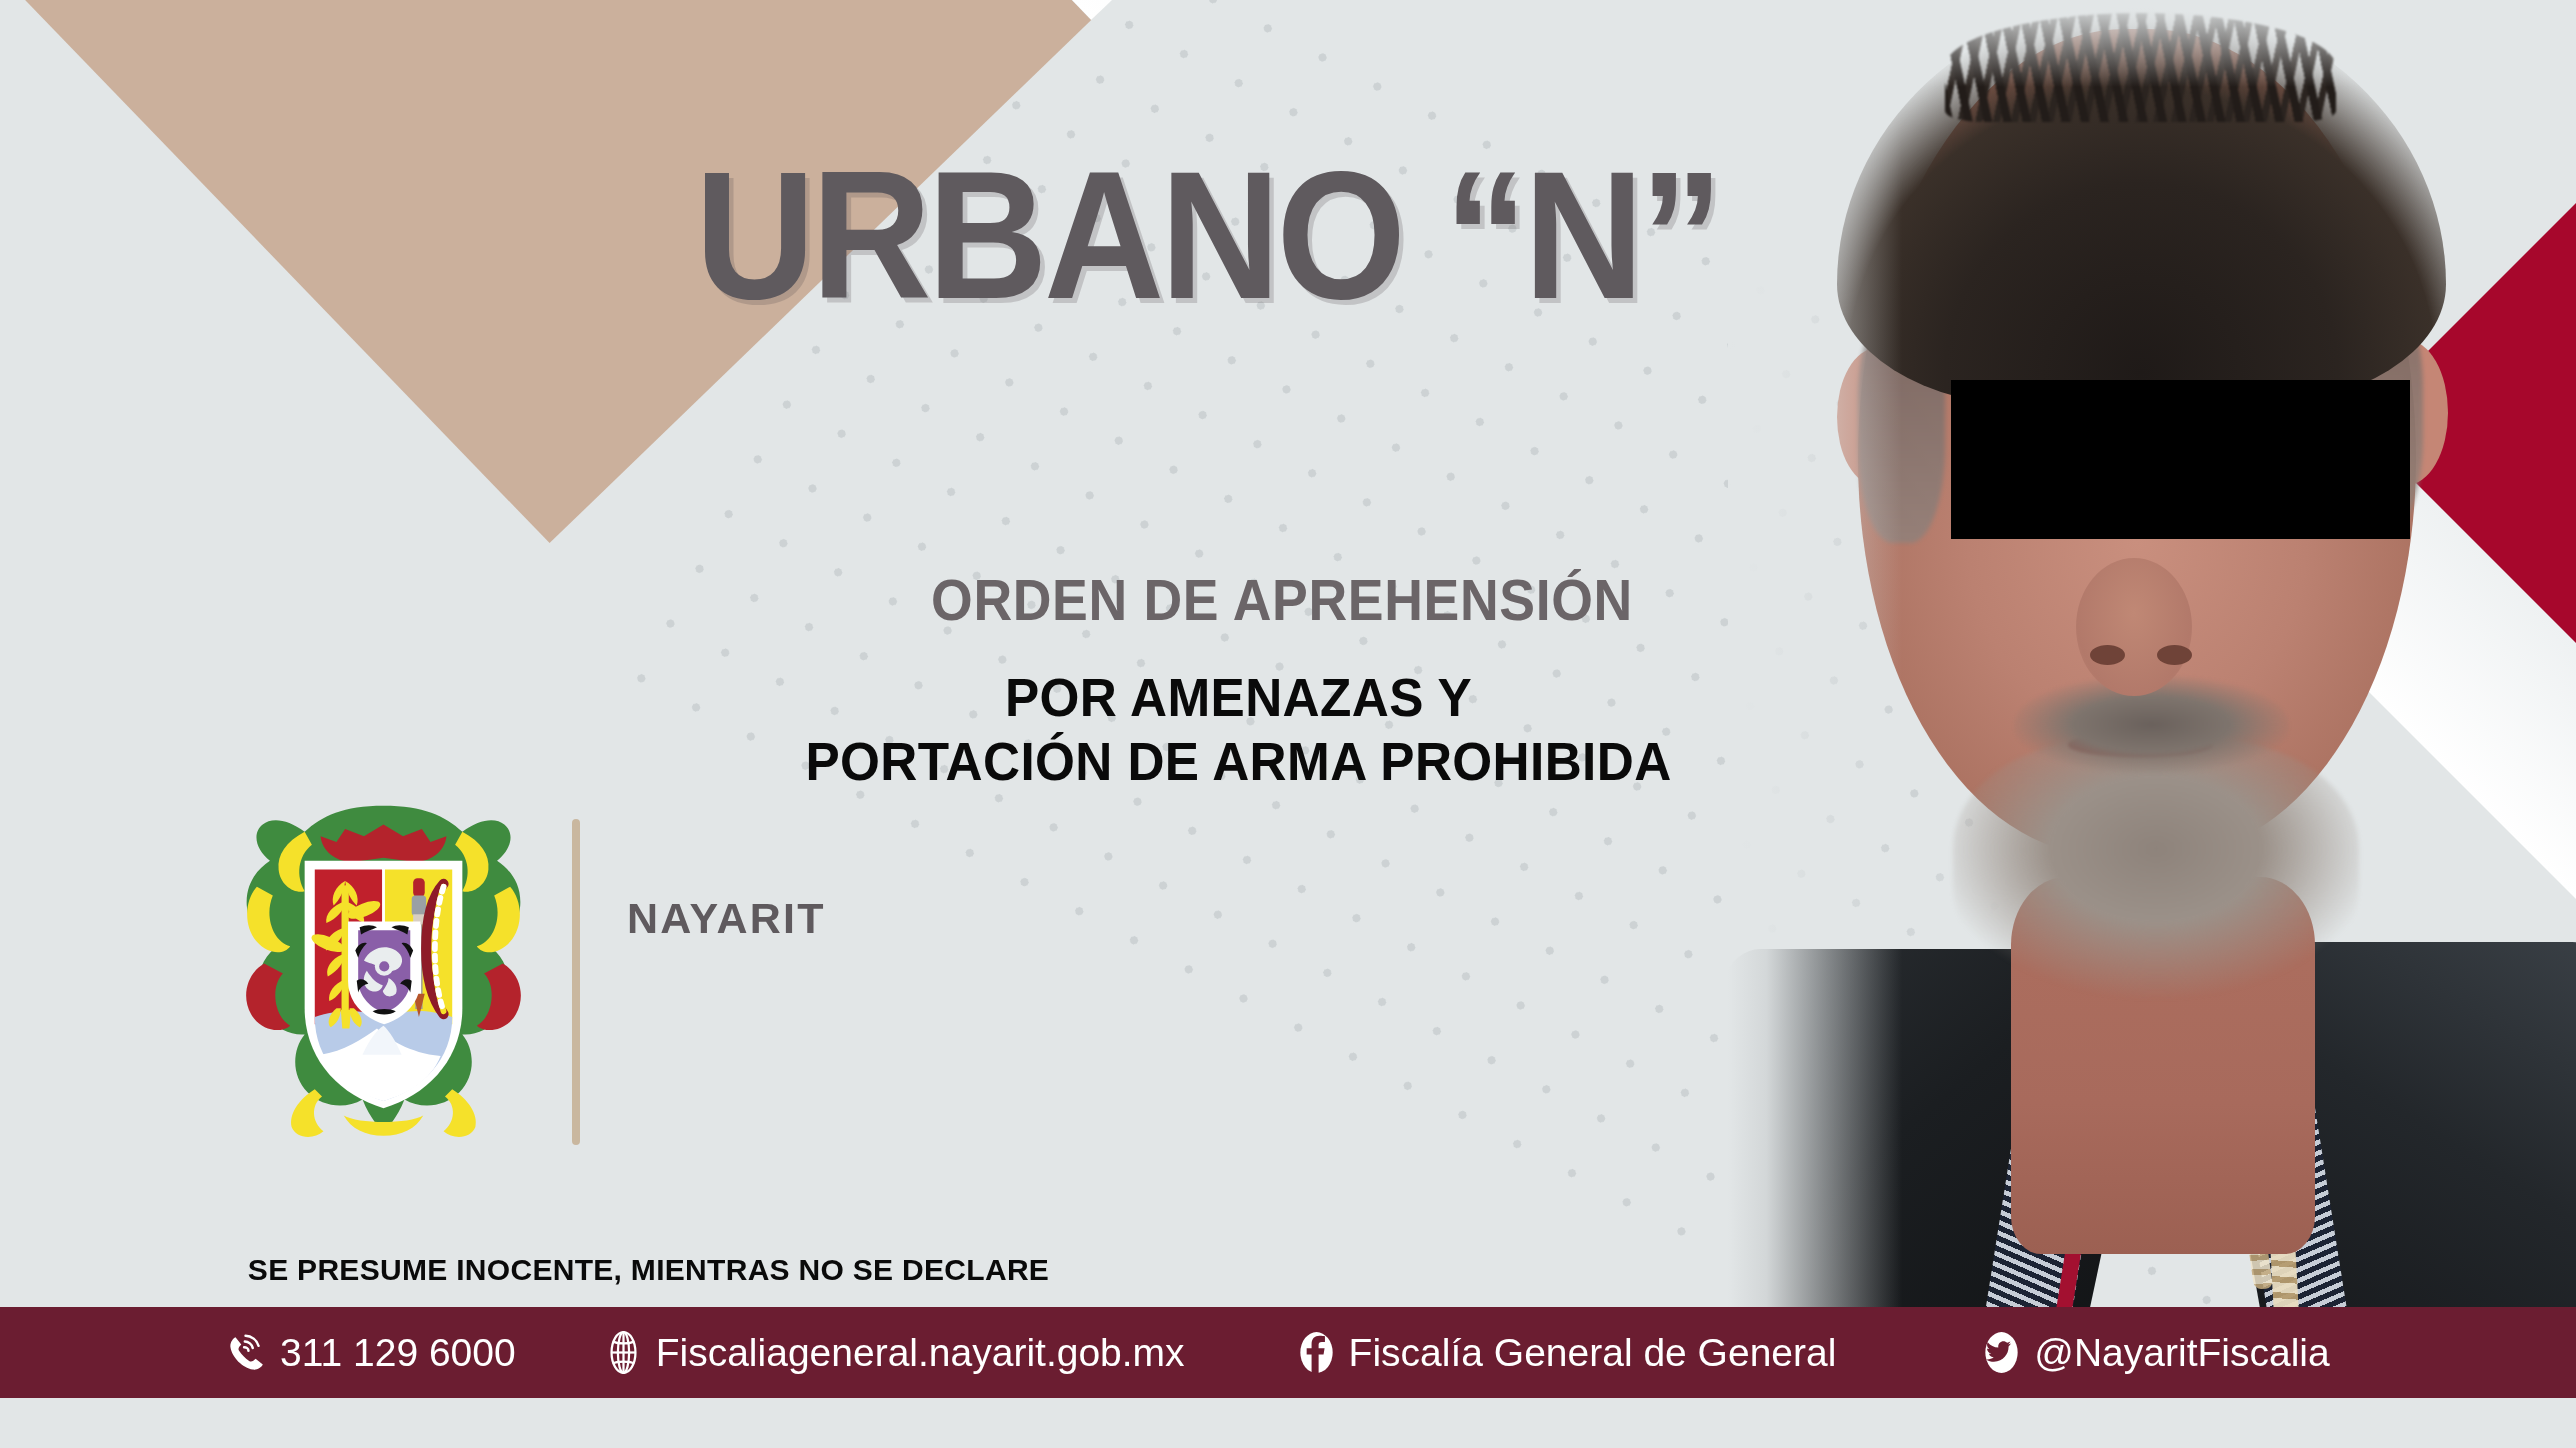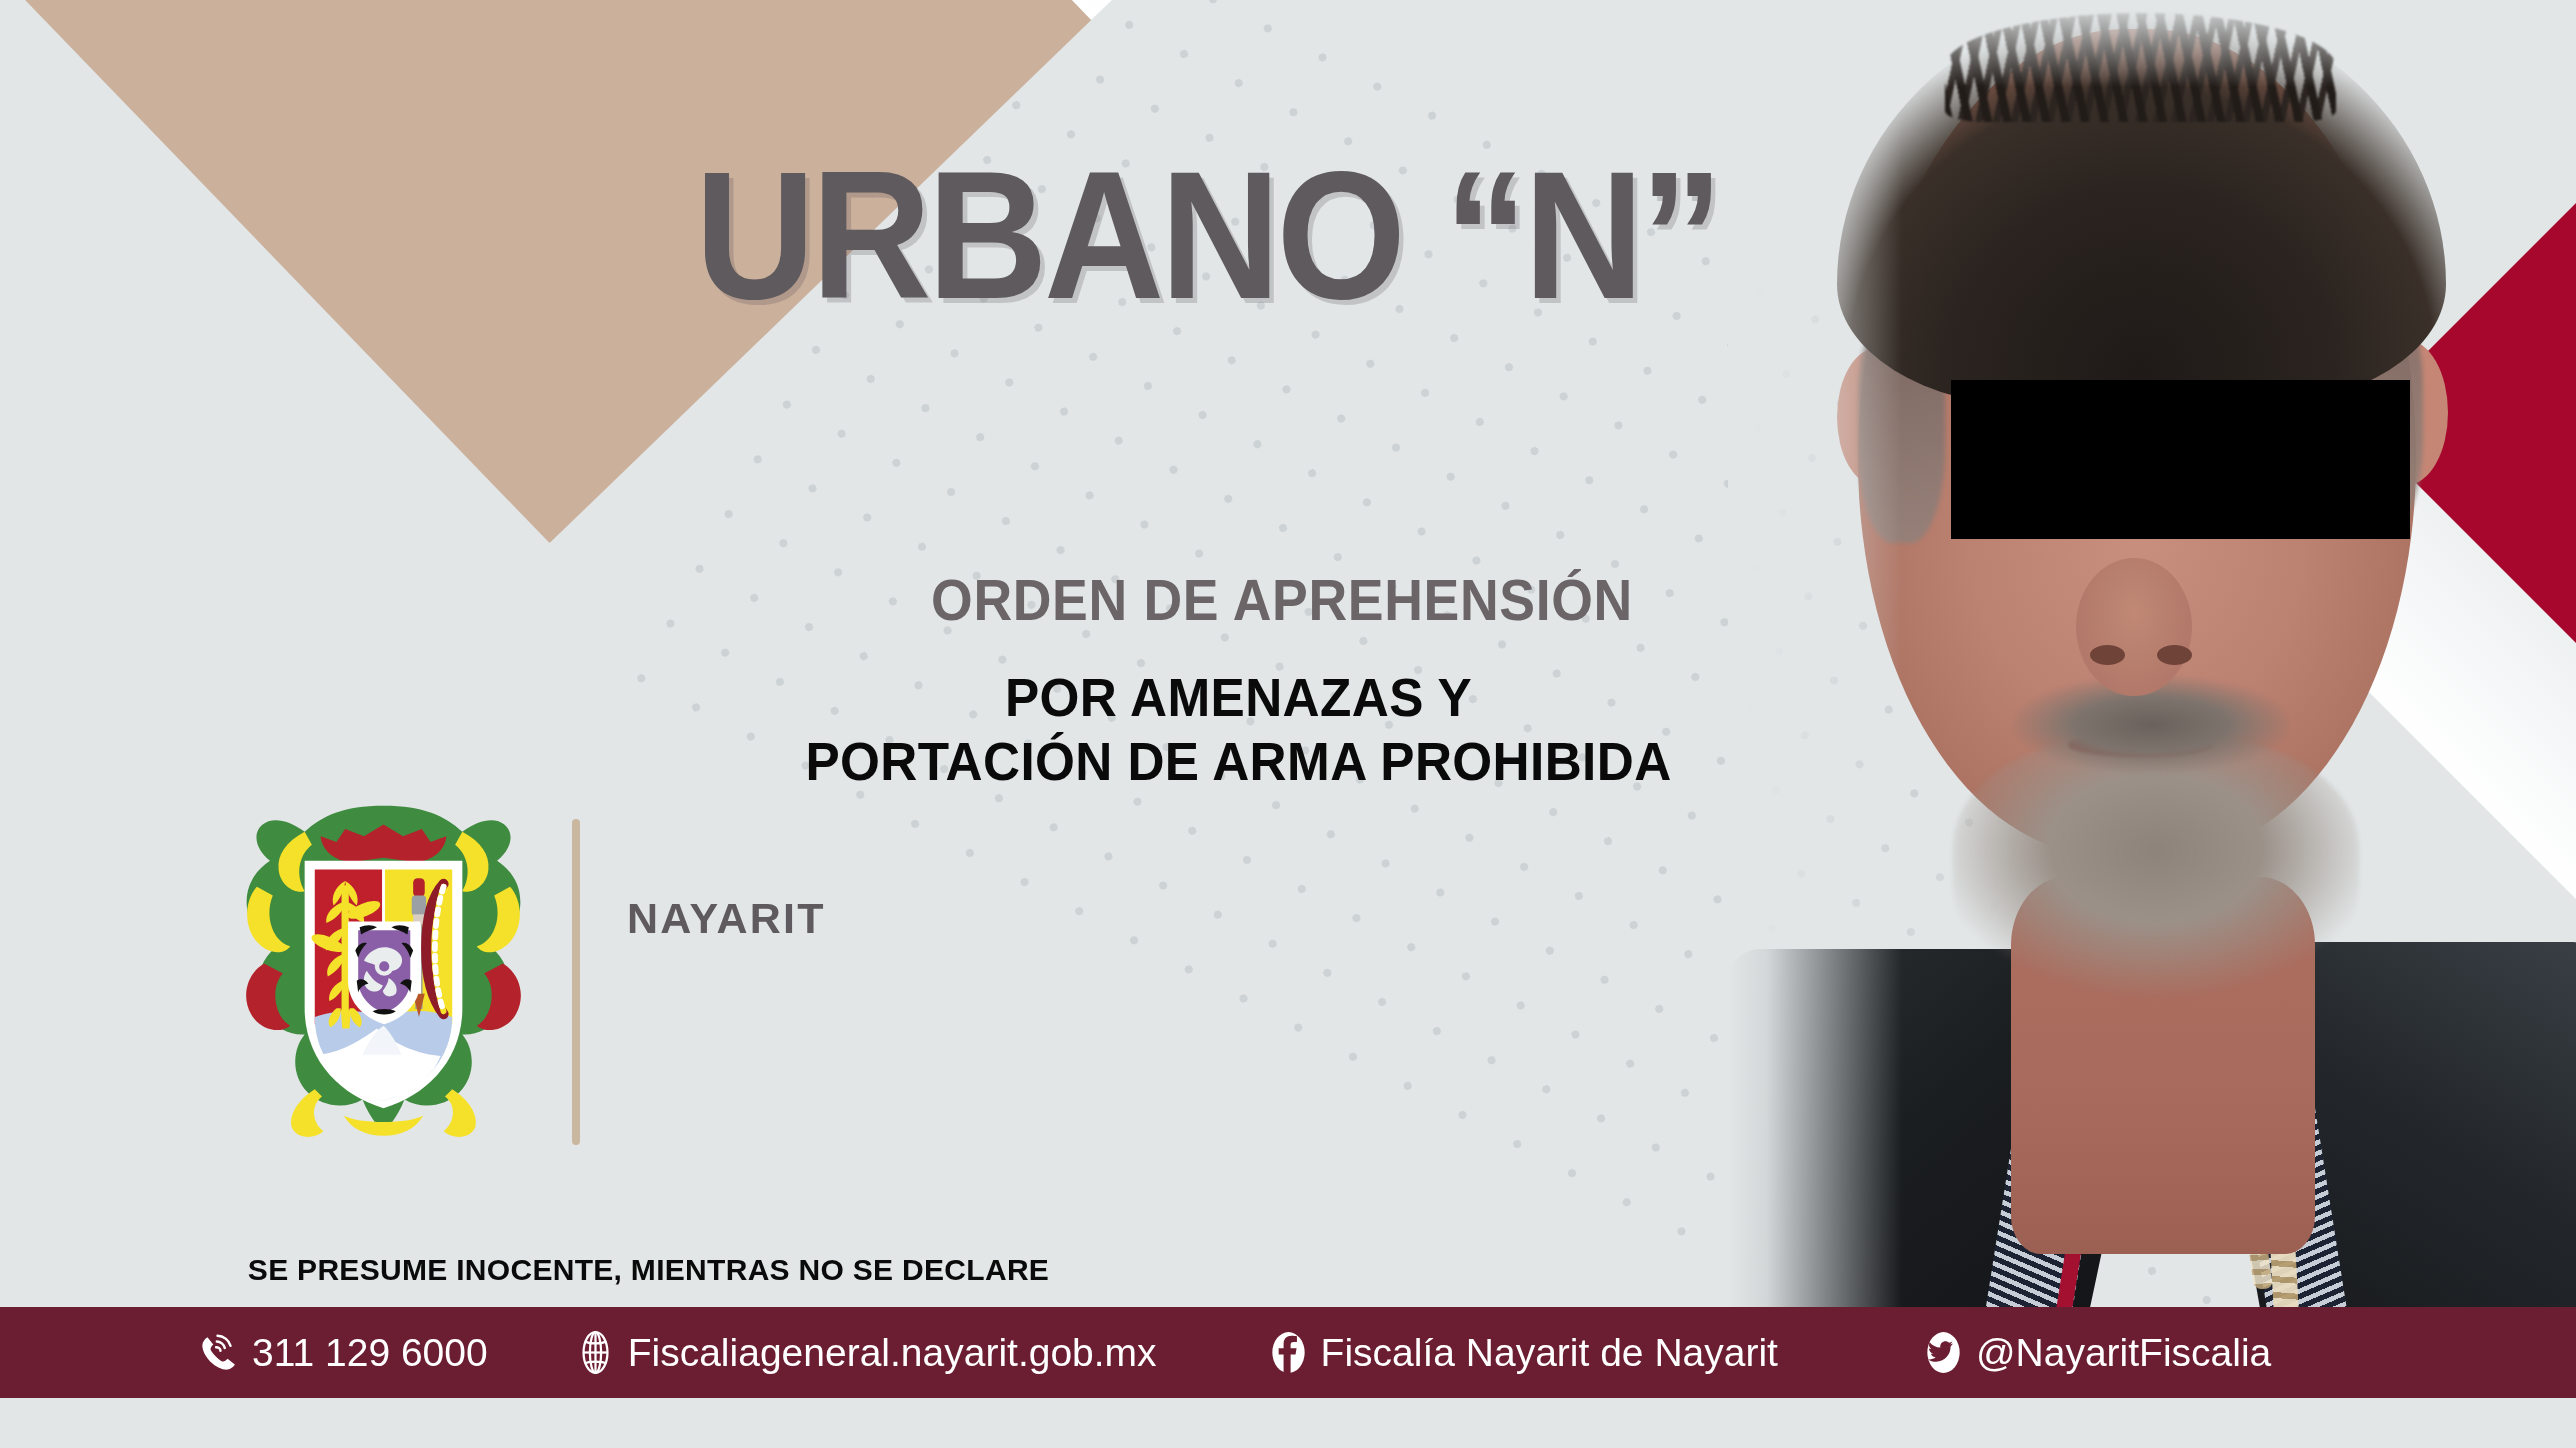--- a/index.html
+++ b/index.html
@@ -185,21 +185,21 @@
   .disclaimer{
     position:absolute; left:0px; top:1250px; width:1297px;
     text-align:center; font-size:30px; font-weight:700; letter-spacing:0.3px;
     color:#0a0a0a; line-height:1.35;
   }
   .disclaimer div{ white-space:nowrap; }
 
   
   .footer{
     position:absolute; left:0; bottom:0; width:2576px; height:91px;
-    background:#6b1d31; display:flex; align-items:center;
+    background:#6b1d31; display:flex; align-items:center;padding-left:28px;
   }
   .fitem{ display:flex; align-items:center; gap:10px; color:#fff;
           font-size:39px; font-weight:400; white-space:nowrap; }
   .fitem svg{ display:block; }
   .f-phone { margin-left:196px; }
   .f-web   { margin-left:85px;text-align:right; }
   .f-fb    { margin-left:109px; }
   .f-tw    { margin-left:143px;text-align:right; }
 </style>
 </head>
@@ -386,21 +386,21 @@
     </div>
 
     <div class="fitem f-fb">
       <span>
         <svg width="45" height="45" viewBox="0 0 64 64">
           <ellipse cx="32" cy="32" rx="23" ry="29" fill="#ffffff"></ellipse>
           <path d="M35 61 L35 35 L42 35 L43.5 26 L35 26 L35 21 C35 18.5 36 17 39.5 17 L44 17 L44 9
                    C42.5 8.7 39.5 8.3 36.3 8.3 C29.5 8.3 25 12.4 25 20 L25 26 L18 26 L18 35 L25 35 L25 61 Z" fill="#6b1d31"></path>
         </svg>
       </span>
-      <span>Fiscalía Nayarit de Nayarit</span>
+      <span>Fiscalía General de General</span>
     </div>
 
     <div class="fitem f-tw">
       <span>
         <svg width="45" height="45" viewBox="0 0 64 64">
           <ellipse cx="32" cy="32" rx="23" ry="29" fill="#ffffff"></ellipse>
           <path d="M50 21 C48.4 21.8 46.7 22.3 44.9 22.5 C46.8 21.4 48.2 19.6 48.9 17.5
                    C47.2 18.5 45.3 19.3 43.2 19.7 C41.5 17.9 39.1 16.8 36.5 16.8
                    C31.4 16.8 27.3 20.9 27.3 26 C27.3 26.7 27.4 27.4 27.5 28.1
                    C19.9 27.7 13.1 24.1 8.6 18.5 C7.8 19.9 7.4 21.4 7.4 23.1

